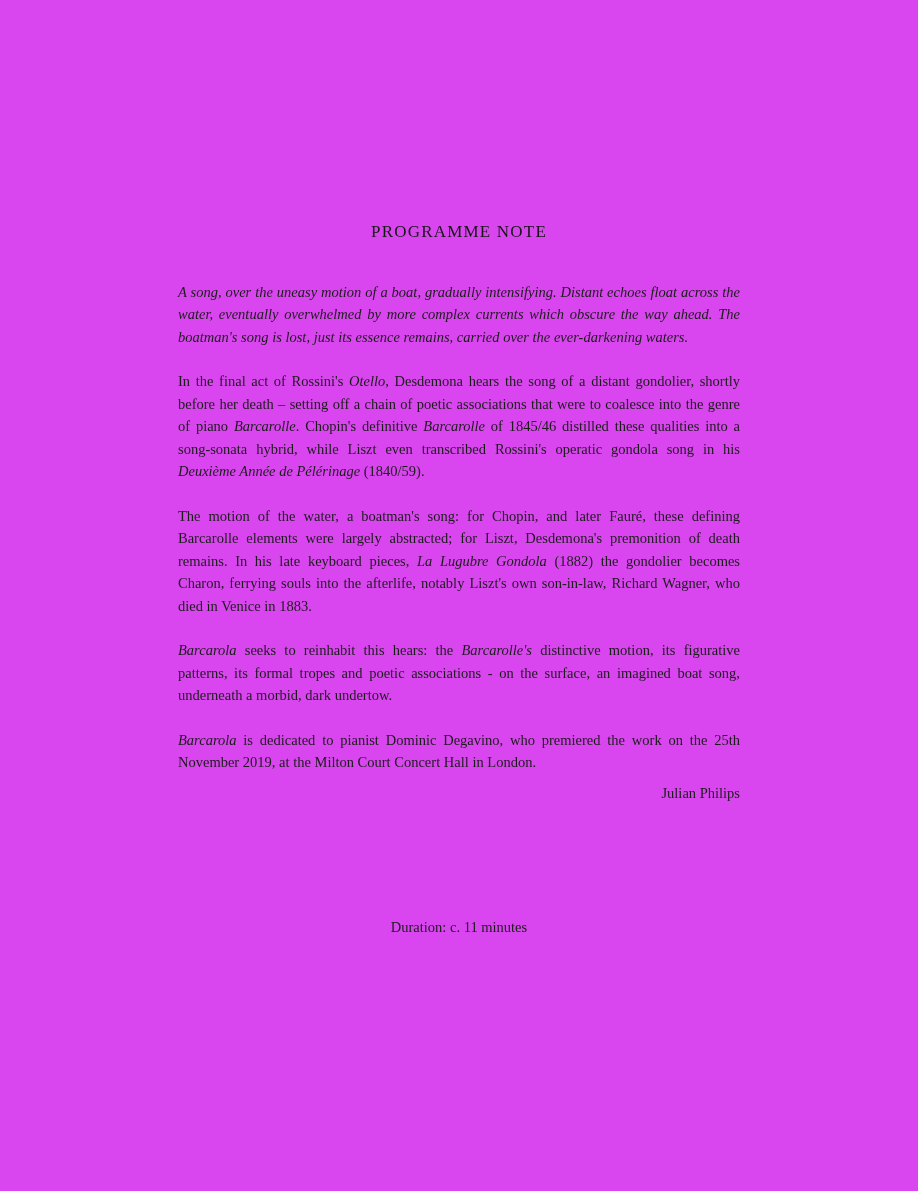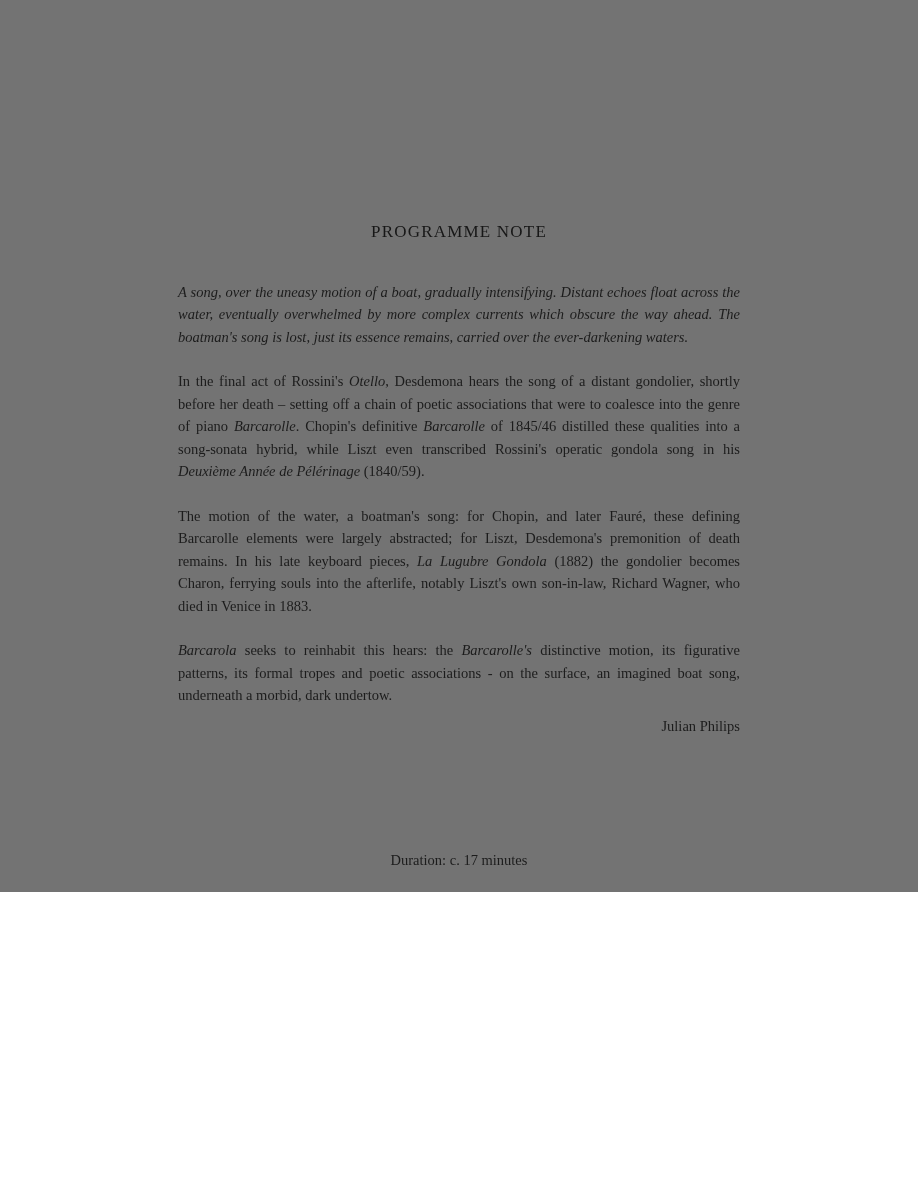--- a/index.html
+++ b/index.html
@@ -3,23 +3,23 @@
 <meta charset="utf-8">
 <style>
   * { margin: 0; padding: 0; box-sizing: border-box; }
   html, body {
     background: #ffffff;
     font-family: "Liberation Serif", "DejaVu Serif", serif;
   }
   .page {
     position: relative;
     width: 918px;
-    height: 892px;
+    height: 1191px;
     margin: 0 auto;
-    background: #737373;
+    background: #d946ef;
     color: #1c1c1c;
     overflow: hidden;
   }
   .content {
     width: 562px;
     margin: 0 auto;
     padding-top: 221px;
     font-size: 14.5px;
     line-height: 22.5px;
   }
@@ -57,16 +57,17 @@
 </head>
 <body>
 
 <div class="page">
   <main class="content">
     <h1 class="title">PROGRAMME NOTE</h1>
     <p class="epigraph">A song, over the uneasy motion of a boat, gradually intensifying. Distant echoes float across the water, eventually overwhelmed by more complex currents which obscure the way ahead. The boatman's song is lost, just its essence remains, carried over the ever-darkening waters.</p>
     <p class="body-par"><span>In the final act of Rossini's </span><em>Otello</em><span>, Desdemona hears the song of a distant gondolier, shortly before her death – setting off a chain of poetic associations that were to coalesce into the genre of piano </span><em>Barcarolle</em><span>. Chopin's definitive </span><em>Barcarolle</em><span> of 1845/46 distilled these qualities into a song-sonata hybrid, while Liszt even transcribed Rossini's operatic gondola song in his </span><em>Deuxième Année de Pélérinage</em><span> (1840/59).</span></p>
     <p class="body-par"><span>The motion of the water, a boatman's song: for Chopin, and later Fauré, these defining Barcarolle elements were largely abstracted; for Liszt, Desdemona's premonition of death remains. In his late keyboard pieces, </span><em>La Lugubre Gondola</em><span> (1882) the gondolier becomes Charon, ferrying souls into the afterlife, notably Liszt's own son-in-law, Richard Wagner, who died in Venice in 1883.</span></p>
     <p class="body-par"><em>Barcarola</em><span> seeks to reinhabit this hears: the </span><em>Barcarolle's</em><span> distinctive motion, its figurative patterns, its formal tropes and poetic associations - on the surface, an imagined boat song, underneath a morbid, dark undertow.</span></p>
+    <p class="body-par"><em>Barcarola</em><span> is dedicated to pianist Dominic Degavino, who premiered the work on the 25th November 2019, at the Milton Court Concert Hall in London.</span></p>
     <div class="attribution">Julian Philips</div>
-    <div class="duration">Duration: c. 17 minutes</div>
+    <div class="duration">Duration: c. 11 minutes</div>
   </main>
 </div>
 
 </body></html>

